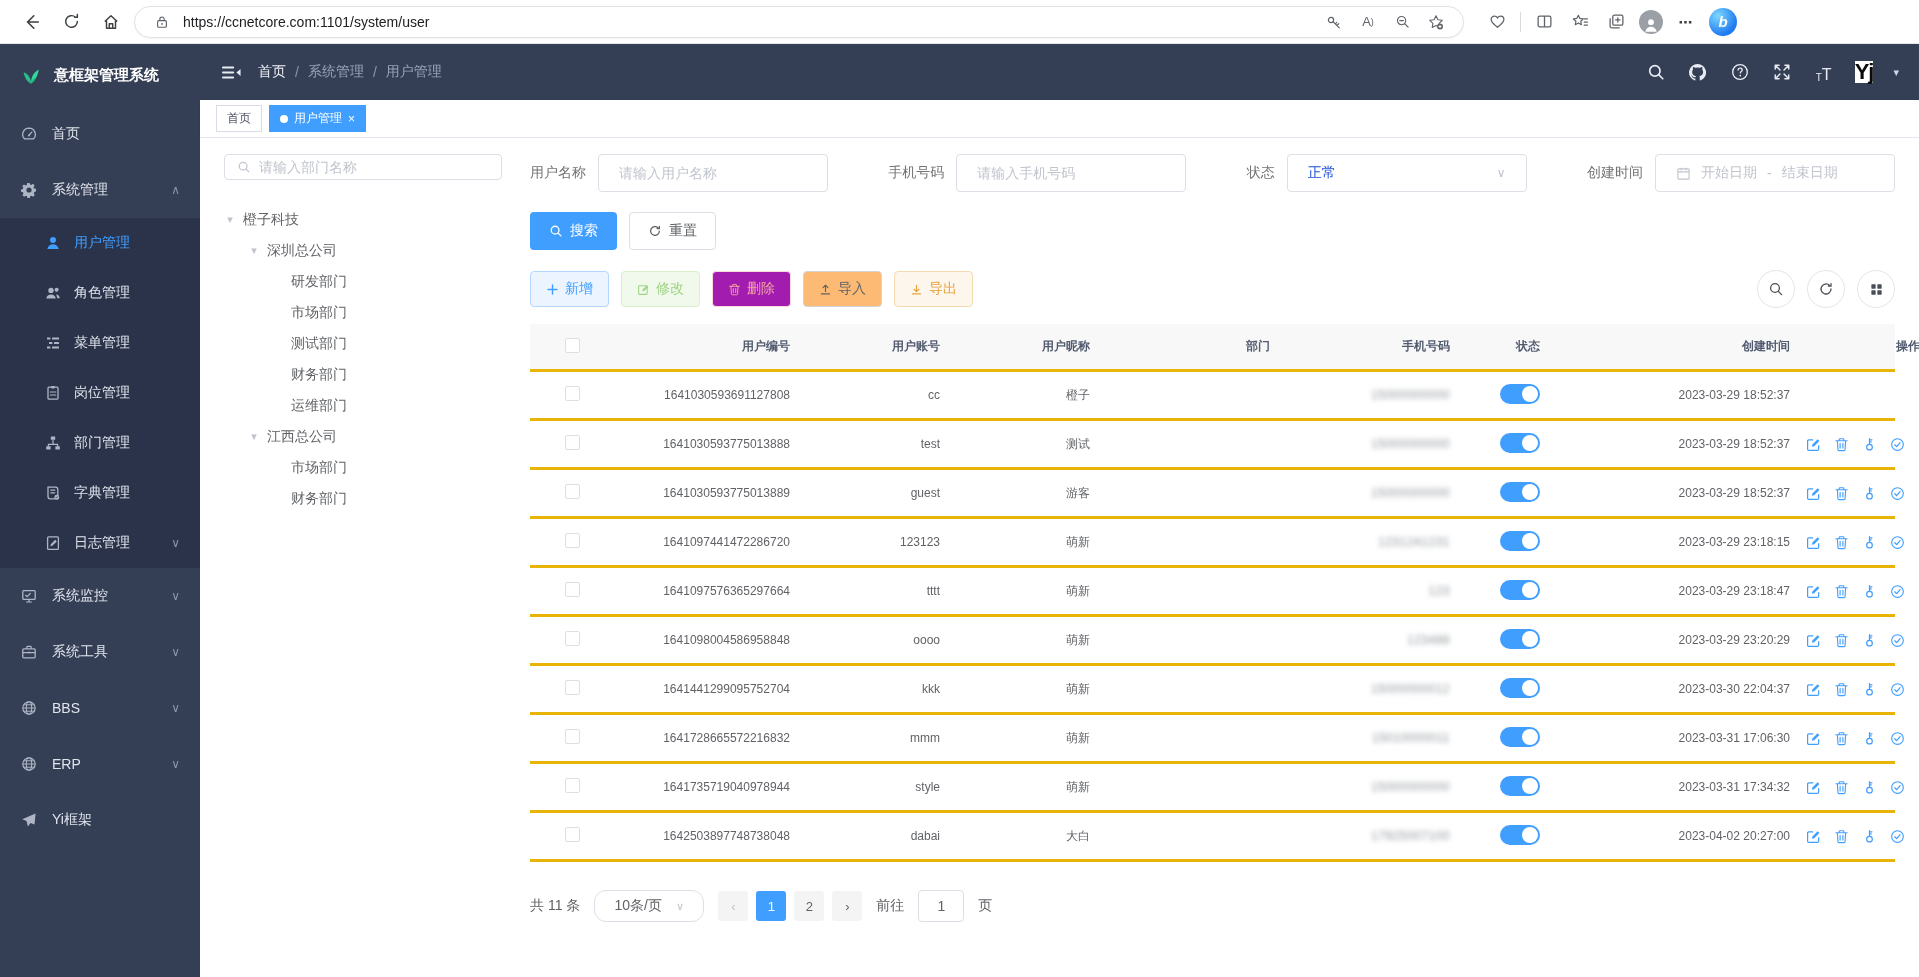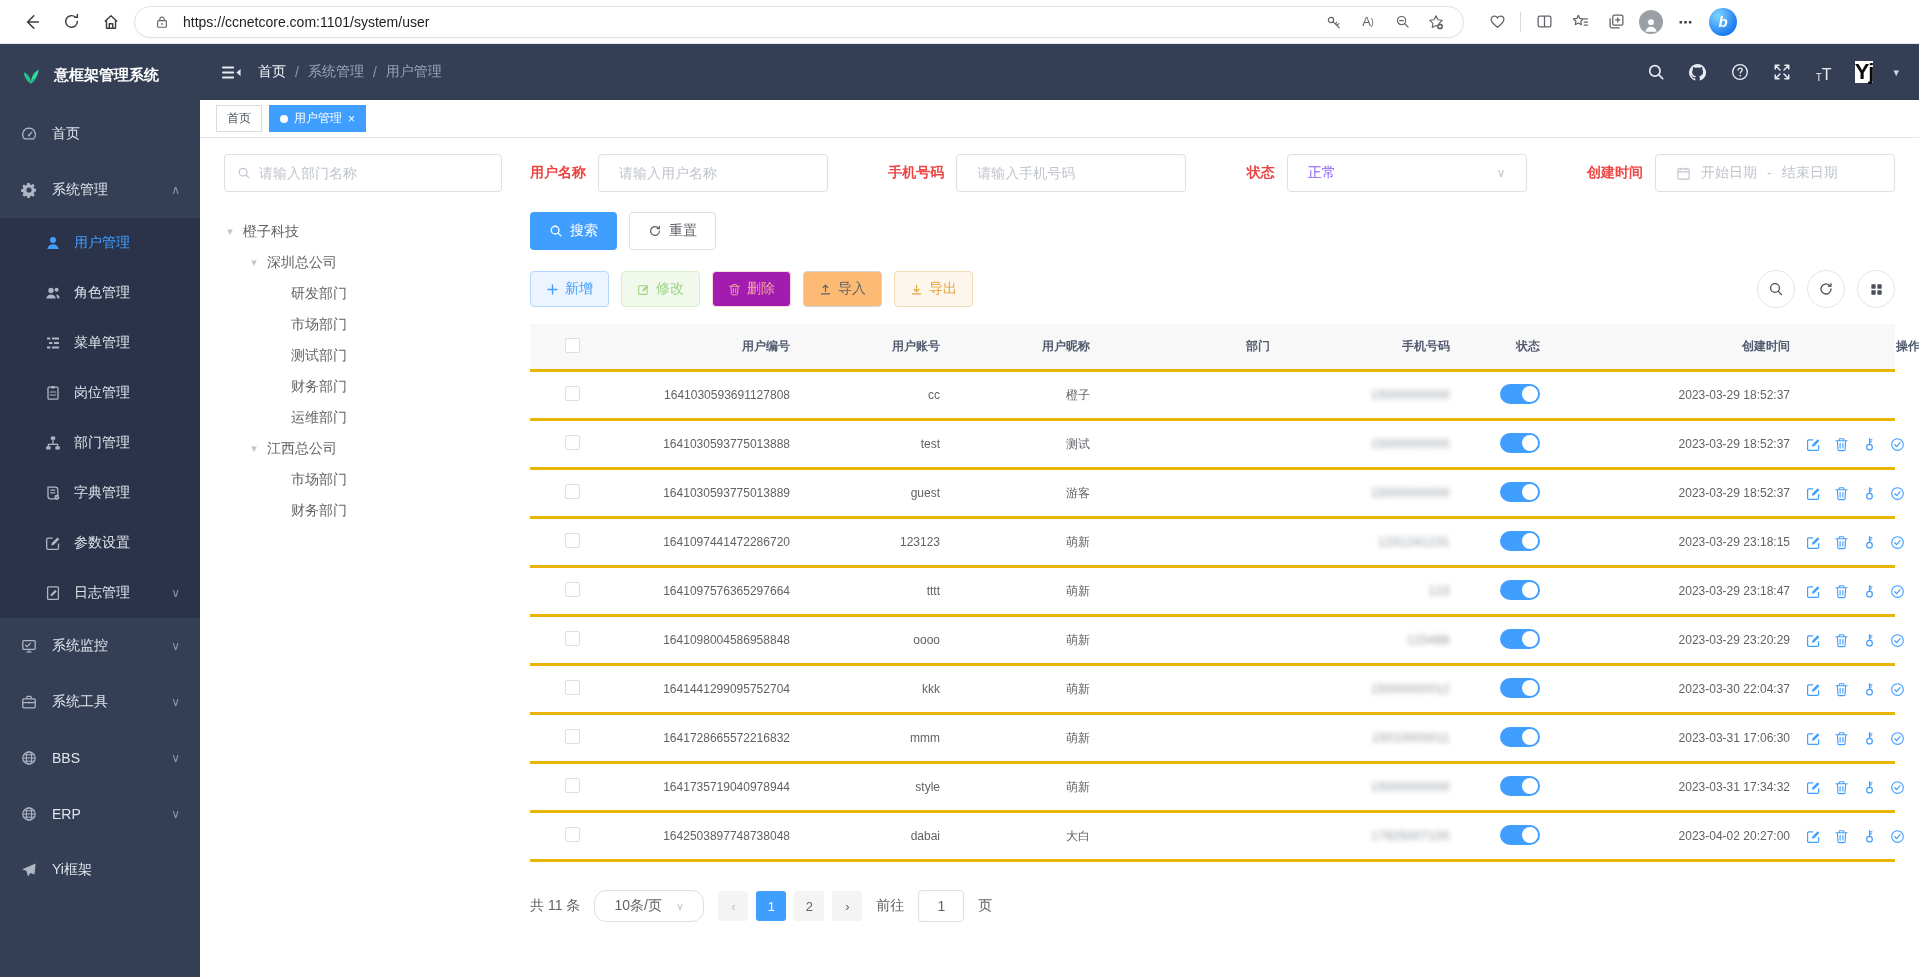--- a/index.html
+++ b/index.html
@@ -44,37 +44,37 @@
 
   .tabbar{height:38px;background:#fff;border-bottom:1px solid #e4e7ed;box-shadow:0 1px 3px rgba(0,0,0,.06);display:flex;align-items:center;padding:0 16px;gap:7px}
   .tab{height:27px;border:1px solid #d8dce5;background:#fff;color:#495060;font-size:12px;display:flex;align-items:center;gap:6px;padding:0 10px;cursor:pointer}
   .tab.active{background:#409eff;border-color:#409eff;color:#fff}
   .tab .dot{width:8px;height:8px;border-radius:50%;background:#fff;display:inline-block}
   .tab .x{font-size:12px}
 
   
   .content{flex:1;background:#fff;display:flex;padding:16px 24px 0 24px;gap:28px;min-height:0}
   .left-panel{width:278px;flex:0 0 278px}
-  .dept-search{height:38px;border:1px solid #dcdfe6;border-radius:4px;display:flex;align-items:center;gap:8px;padding:0 12px;color:#c0c4cc}
+  .dept-search{height:26px;border:1px solid #dcdfe6;border-radius:4px;display:flex;align-items:center;gap:8px;padding:0 12px;color:#c0c4cc}
   .dept-search input{border:none;outline:none;flex:1;font-size:14px;color:#606266;font-family:inherit}
   .dept-search input::placeholder{color:#c0c4cc}
   .tree{margin-top:24px}
   .tnode{height:31px;display:flex;align-items:center;gap:7px;color:#606266;font-size:14px;cursor:pointer}
   .tnode .tcaret{color:#c0c4cc;font-size:11px;width:12px;text-align:center}
 
   .right-panel{flex:1;min-width:0;display:flex;flex-direction:column}
   .filters{display:flex;align-items:center;justify-content:space-between}
   .fgroup{display:flex;align-items:center;gap:12px}
-  .flabel{font-weight:bold;color:#ef4444;white-space:nowrap}
+  .flabel{font-weight:normal;color:#737373;white-space:nowrap}
   .finput{height:38px;border:1px solid #dcdfe6;border-radius:4px;background:#fff;display:flex;align-items:center;padding:0 20px;gap:8px}
   .finput input{border:none;outline:none;width:100%;font-size:14px;color:#606266;font-family:inherit}
   .finput input::placeholder{color:#c0c4cc}
   .w230{width:230px}.w240{width:240px}
   .sel{justify-content:space-between;cursor:pointer}
-  .sel .val{color:#8b5cf6}
+  .sel .val{color:#1d4ed8}
   .sel .caret{color:#c0c4cc;font-size:12px}
   .dates{width:240px;justify-content:flex-start;color:#c0c4cc;gap:10px}
   .dates .ph{color:#c0c4cc}
 
   .btnrow{display:flex;gap:12px;margin-top:20px}
   .btn{height:38px;border-radius:4px;display:flex;align-items:center;gap:7px;padding:0 18px;font-size:14px;cursor:pointer;border:1px solid transparent}
   .btn-search{background:#409eff;color:#fff}
   .btn-reset{background:#fff;border-color:#dcdfe6;color:#606266}
 
   .toolbar{display:flex;gap:12px;margin-top:20px;align-items:center}
@@ -292,29 +292,20 @@
                 <path d="M5.8 5.2h4M5.8 7.8h4" stroke="currentColor" stroke-width="1.2" stroke-linecap="round"></path>
                 <circle cx="11.8" cy="12.2" r="2.4" fill="currentColor"></circle>
                 <path d="M10.8 12.2l.7.7 1.3-1.4" stroke="#2a3349" stroke-width=".9" fill="none"></path>
               </svg>
             </span>
             <span>字典管理</span>
           </div>
           <div class="sub-item">
             <span class="s-ico">
               <svg width="16" height="16" viewBox="0 0 16 16">
-                <path d="M13.5 8.5V13a1.3 1.3 0 0 1-1.3 1.3H3A1.3 1.3 0 0 1 1.7 13V4.4A1.3 1.3 0 0 1 3 3.1h4.8" fill="none" stroke="currentColor" stroke-width="1.3"></path>
-                <path d="M6.3 10.4l.5-2.4 5.6-5.6 1.9 1.9-5.6 5.6-2.4.5z" fill="currentColor"></path>
-              </svg>
-            </span>
-            <span>参数设置</span>
-          </div>
-          <div class="sub-item">
-            <span class="s-ico">
-              <svg width="16" height="16" viewBox="0 0 16 16">
                 <rect x="2.6" y="1.8" width="10.8" height="12.6" rx="1" fill="none" stroke="currentColor" stroke-width="1.3"></rect>
                 <path d="M5.4 11.2l.4-2 4.4-4.4 1.6 1.6-4.4 4.4-2 .4z" fill="currentColor"></path>
               </svg>
             </span>
             <span>日志管理</span>
             <span class="s-caret">∨</span>
           </div>
         </div>
         <div class="s-item">
           <span class="s-ico">

